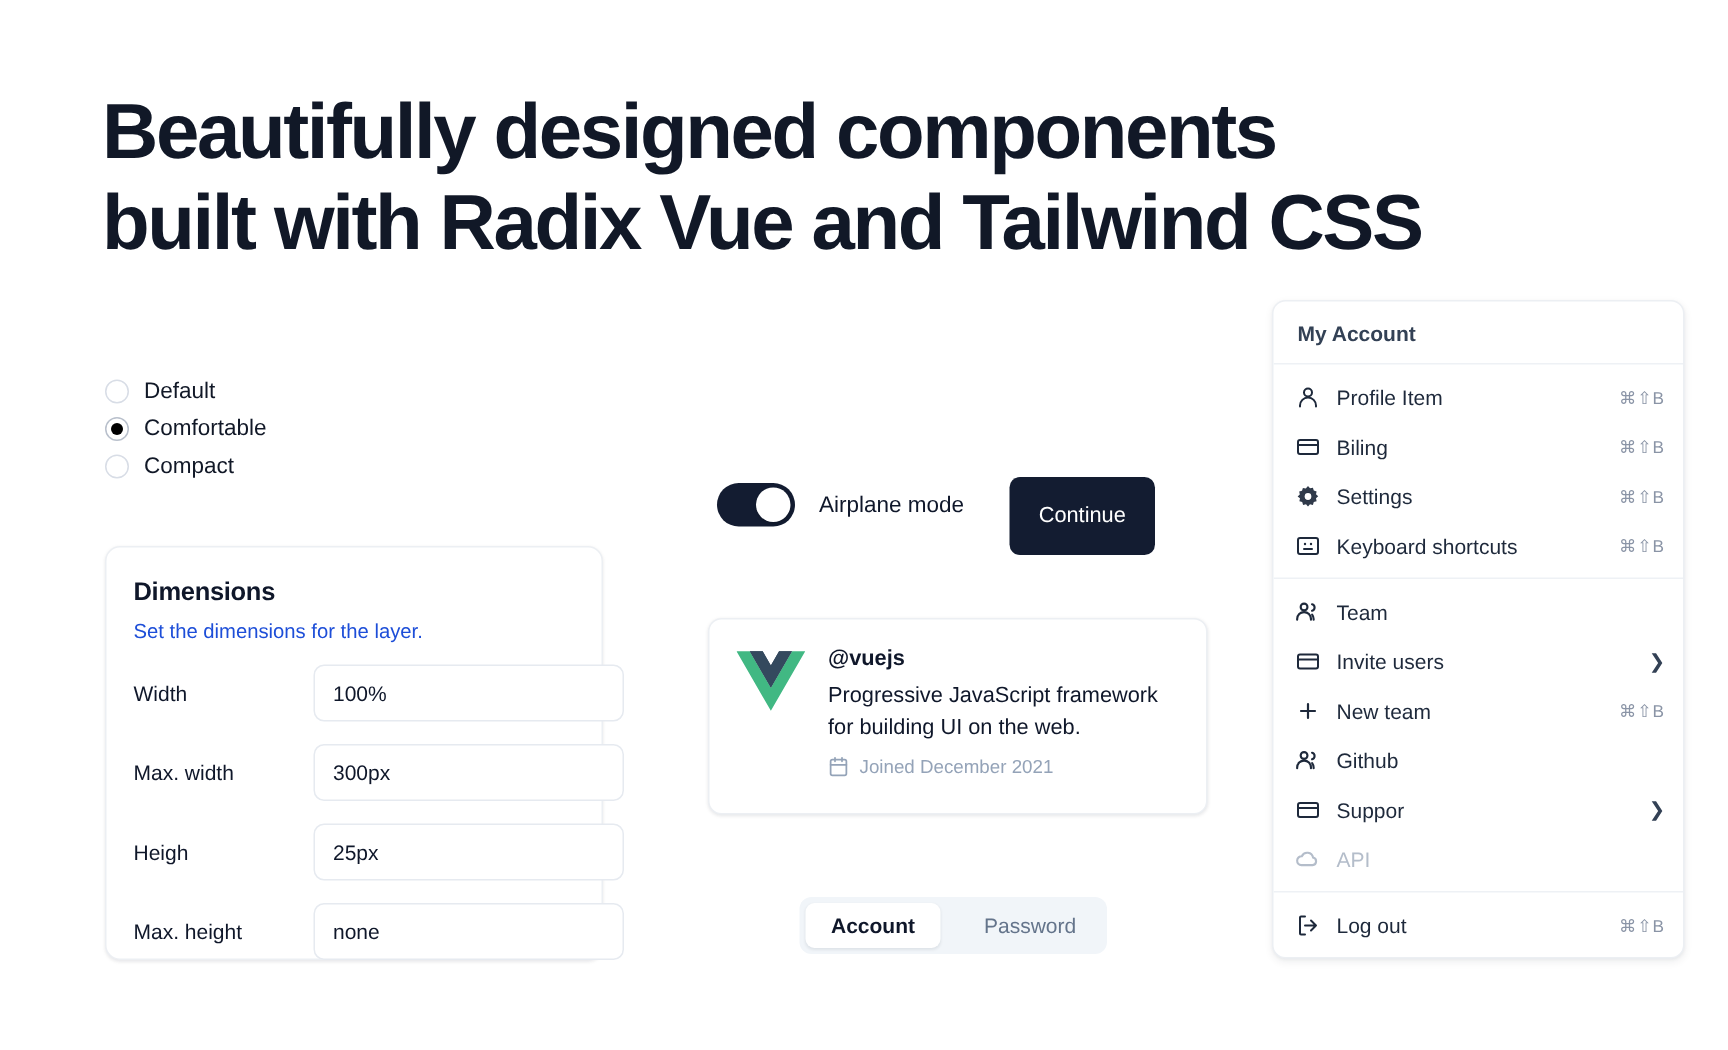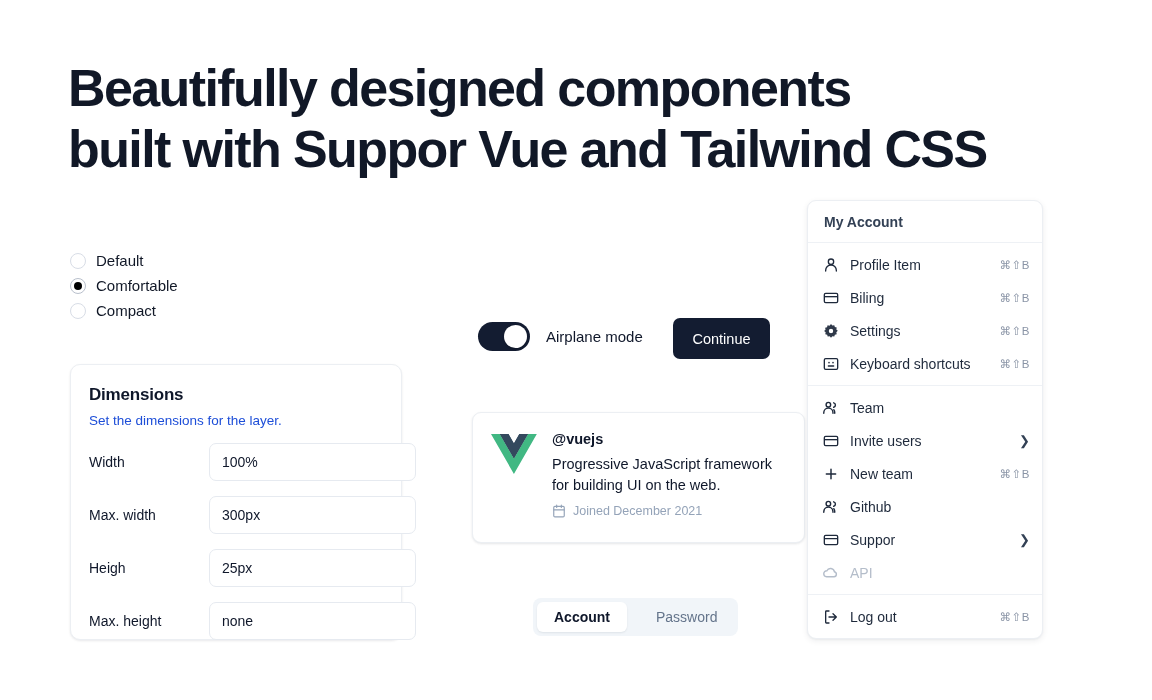--- a/index.html
+++ b/index.html
@@ -79,21 +79,21 @@
   .switch .knob {
     position: absolute; top: 3px; left: 26px;
     width: 23px; height: 23px; border-radius: 50%;
     background: #fff;
     box-shadow: 0 1px 2px rgba(0,0,0,.2);
   }
   .switch-label { font-size: 15px; color: #0f172a; }
 
   .continue-btn {
     position: absolute; left: 673px; top: 318px;
-    width: 97px; height: 41px;
+    width: 97px; height: 52px;
     background: #131c31; color: #fff;
     border: none; border-radius: 7px;
     font-family: "Liberation Sans", sans-serif;
     font-size: 14.5px; font-weight: 500;
     cursor: pointer;
   }
 
   
   .hover-card {
     position: absolute; left: 472px; top: 412px;
@@ -122,22 +122,22 @@
     font-family: "Liberation Sans", sans-serif;
     border: none; background: transparent; cursor: pointer;
   }
   .tab.active {
     background: #fff; color: #0f172a; font-weight: 600;
     box-shadow: 0 1px 2px rgba(16,24,40,.08);
   }
 
   
   .menu {
-    position: absolute; left: 807px; top: 200px;
-    width: 236px;
+    position: absolute; left: 848px; top: 200px;
+    width: 275px;
     background: #fff; border: 1px solid #eceff3;
     border-radius: 9px;
     box-shadow: 0 2px 6px rgba(16,24,40,.07), 0 1px 2px rgba(16,24,40,.04);
     overflow: hidden;
   }
   .menu-label {
     font-size: 14px; font-weight: 700; color: #334155;
     padding: 13px 16px 12px 16px;
   }
   .menu-sep { height: 1px; background: #eef1f5; }
@@ -155,21 +155,21 @@
   .mi-chevron { color: #334155; font-size: 13px; line-height: 1; }
 </style>
 </head>
 <body>
 
 <div class="page">
 
   <div class="hero">
     <h1>
       <span class="l1">Beautifully designed components</span>
-      <span class="l2">built with Suppor Vue and Tailwind CSS</span>
+      <span class="l2">built with Radix Vue and Tailwind CSS</span>
     </h1>
   </div>
 
   <div class="radio-group">
     <div class="radio-row">
       <span class="radio-circle"></span>
       <span class="radio-label">Default</span>
     </div>
     <div class="radio-row">
       <span class="radio-circle checked">

